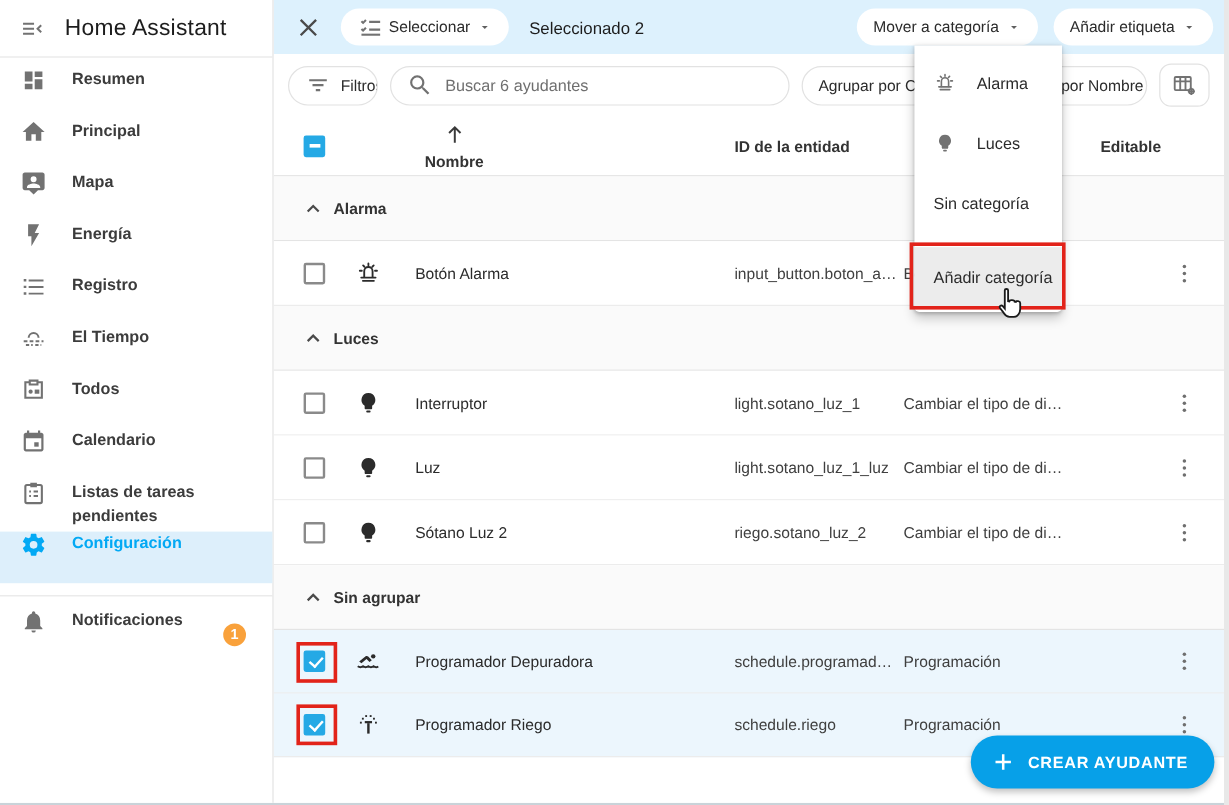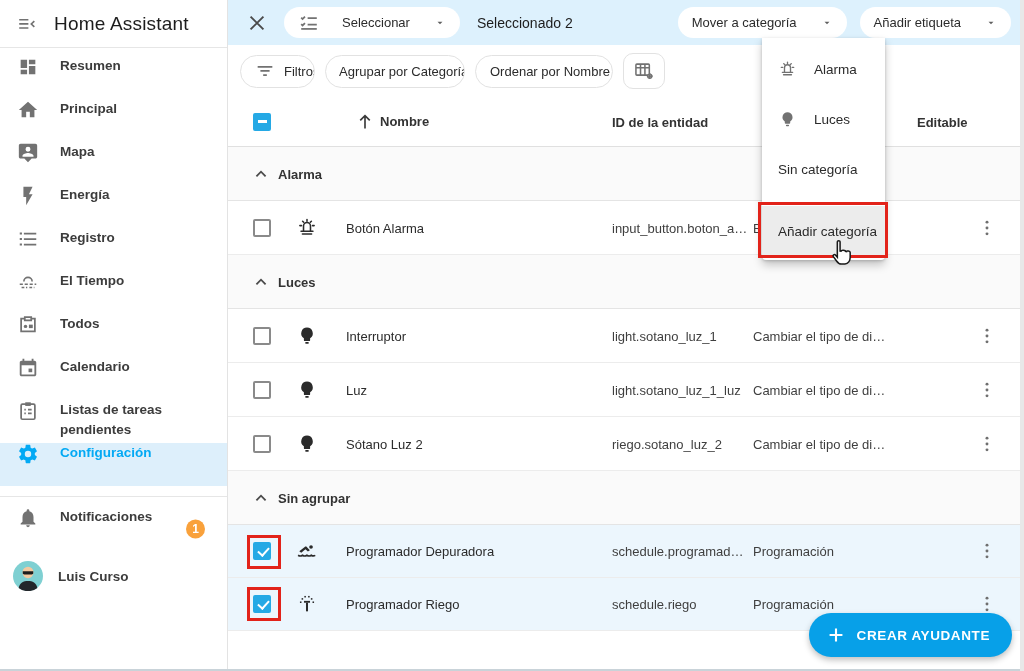--- a/index.html
+++ b/index.html
@@ -19,21 +19,21 @@
   .sb-item.active .lbl,.sb-item.active .icn{color:#03a9f4;}
   .sb-divider{height:1px;background:#e6e6e6;margin:10px 0;}
   .badge{position:absolute;right:22px;top:50%;transform:translateY(-50%);width:19px;height:19px;border-radius:50%;background:#f9a13b;color:#fff;font-size:12px;font-weight:700;display:flex;align-items:center;justify-content:center;}
   .sb-user{display:flex;align-items:center;height:52px;padding-left:13px;cursor:pointer;}
   .sb-user .lbl{margin-left:15px;font-size:13.5px;font-weight:700;color:#3c3c3c;}
   
   #main{position:absolute;left:228px;top:0;width:796px;height:671px;background:#fff;}
   
   #selbar{position:absolute;left:0;top:0;width:100%;height:45px;background:#ddf1fd;display:flex;align-items:center;padding:0 13px 0 16px;z-index:10;}
   .iconbtn{background:none;border:none;padding:2px;cursor:pointer;display:flex;}
-  .pill{display:inline-flex;align-items:center;gap:22px;background:#fff;border:none;border-radius:17px;height:31px;padding:0 12px 0 14px;font-size:13px;color:#2b2b2b;cursor:pointer;white-space:nowrap;}
+  .pill{display:inline-flex;align-items:center;gap:4px;background:#fff;border:none;border-radius:17px;height:31px;padding:0 12px 0 14px;font-size:13px;color:#2b2b2b;cursor:pointer;white-space:nowrap;}
   .pill .caret svg{width:16px;height:16px;}
   #selbar .sel-pill{margin-left:14px;}
   .sel-count{margin-left:17px;font-size:14px;color:#1d1d1d;}
   .right-group{margin-left:auto;display:flex;gap:13px;}
   
   #toolbar{position:absolute;left:0;top:45px;width:100%;height:52px;background:#fff;display:flex;align-items:center;gap:10px;padding:0 16px 0 12px;}
   .opill{display:inline-flex;align-items:center;gap:8px;background:#fff;border:1px solid #e2e2e2;border-radius:17px;height:33px;padding:0 12px 0 13px;font-size:13px;color:#2b2b2b;cursor:pointer;white-space:nowrap;overflow:hidden;}
   #searchpill{flex:1;}
   #searchpill input{border:none;outline:none;font-size:13.5px;color:#444;width:100%;background:transparent;}
   #searchpill input::placeholder{color:#6f6f6f;opacity:1;}
@@ -54,21 +54,21 @@
   .cb{position:relative;width:18px;height:18px;border:2px solid #8a8a8a;border-radius:2px;background:#fff;cursor:pointer;display:inline-block;}
   .cb.checked,.cb.indet{background:#25a9e5;border-color:#25a9e5;}
   .cb.checked::after{content:"";position:absolute;left:4.5px;top:1px;width:5px;height:9px;border:solid #fff;border-width:0 2.4px 2.4px 0;transform:rotate(42deg);}
   .cb.indet::after{content:"";position:absolute;left:2.5px;top:5.8px;width:9px;height:2.6px;background:#fff;}
   .c-check{left:25px;}
   .c-eicon{left:68px;}
   .c-name{left:118px;color:#2b2b2b;}
   .c-entity{left:384px;color:#3f3f3f;}
   .c-type{left:525px;color:#3f3f3f;}
   .c-menu{left:748px;}
-  .c-sort{left:126px;display:flex;align-items:center;gap:4px;}
+  .c-sort{left:126px;display:flex;align-items:center;gap:4px;flex-direction:column;}
   .c-entityh{left:384px;}
   .c-editableh{left:689px;}
   
   #dropdown{position:absolute;left:534px;top:38px;width:123px;background:#fff;border-radius:0 0 4px 4px;box-shadow:0 5px 10px rgba(0,0,0,.22),0 1px 3px rgba(0,0,0,.18);z-index:50;padding:6px 0 4px;}
   .mitem{display:flex;align-items:center;height:50px;padding-left:16px;font-size:13.5px;color:#2b2b2b;cursor:pointer;gap:17px;}
   .mitem .icn svg{width:19px;height:19px;}
   .mitem.hl{background:#ececec;margin-top:12px;}
   
   .anno{position:absolute;border:3px solid #e2231a;z-index:60;pointer-events:none;}
   #anno-menu{left:530px;top:202px;width:130px;height:56px;}
@@ -193,31 +193,20 @@
     <div class="sb-divider"></div>
     <div class="sb-item">
       <span class="icn">
           <svg viewBox="0 0 24 24">
             <path fill="currentColor" d="M12 22a2 2 0 0 0 2-2h-4a2 2 0 0 0 2 2zm6-6v-5c0-3.07-1.64-5.64-4.5-6.32V4a1.5 1.5 0 0 0-3 0v.68C7.63 5.36 6 7.92 6 11v5l-2 2v1h16v-1l-2-2z"></path>
           </svg>
         </span>
       <span class="lbl">Notificaciones</span>
       <span class="badge">1</span>
     </div>
-    <div class="sb-user">
-      <span class="icn">
-          <svg viewBox="0 0 24 24" style="width: 30px; height: 30px;">
-            <circle cx="12" cy="12" r="12" fill="#7fd0d2"></circle>
-            <path d="M12 4.6a4.4 4.4 0 0 1 4.4 4.4c0 2.4-2 4.8-4.4 4.8S7.6 11.4 7.6 9A4.4 4.4 0 0 1 12 4.6z" fill="#f2c9a1"></path>
-            <path d="M7.8 8.2h8.4v1.6c0 .5-.5.9-1.2.9h-6c-.7 0-1.2-.4-1.2-.9z" fill="#1c1c1c"></path>
-            <path d="M4.5 21.5c.8-4.2 3.9-5.6 7.5-5.6s6.7 1.4 7.5 5.6a12 12 0 0 1-15 0z" fill="#23272b"></path>
-          </svg>
-        </span>
-      <span class="lbl">Luis Curso</span>
-    </div>
   </nav>
 
   <div id="main">
 
     <div id="selbar">
       <button class="iconbtn">
           <span class="icn">
             <svg viewBox="0 0 24 24">
               <path stroke="#4a4a4a" stroke-width="2.1" d="M5 5l14 14M19 5 5 19"></path>
             </svg>
@@ -263,20 +252,28 @@
 
     <div id="toolbar">
       <button class="opill" style="width:75px">
         <span class="icn">
             <svg viewBox="0 0 24 24">
               <path fill="currentColor" d="M4 6.5h16v1.9H4zM7 11h10v1.9H7zM10 15.5h4v1.9h-4z"></path>
             </svg>
           </span>
         <span>Filtros</span>
       </button>
+      <div class="opill" id="searchpill">
+        <span class="icn">
+            <svg viewBox="0 0 24 24">
+              <path fill="currentColor" d="M9.5 3A6.5 6.5 0 0 1 16 9.5c0 1.61-.59 3.09-1.56 4.23l.27.27h.79l5 5-1.5 1.5-5-5v-.79l-.27-.27A6.52 6.52 0 0 1 9.5 16 6.5 6.5 0 0 1 3 9.5 6.5 6.5 0 0 1 9.5 3m0 2C7 5 5 7 5 9.5S7 14 9.5 14 14 12 14 9.5 12 5 9.5 5z"></path>
+            </svg>
+          </span>
+        <input placeholder="Buscar 6 ayudantes" style="">
+      </div>
       <button class="opill" id="grouppill">
         <span>Agrupar por Categoría</span>
       </button>
       <button class="opill" id="sortpill">
         <span>Ordenar por Nombre</span>
 
       </button>
       <button class="opill" id="tablebtn">
         <span class="icn">
             <svg viewBox="0 0 24 24">

